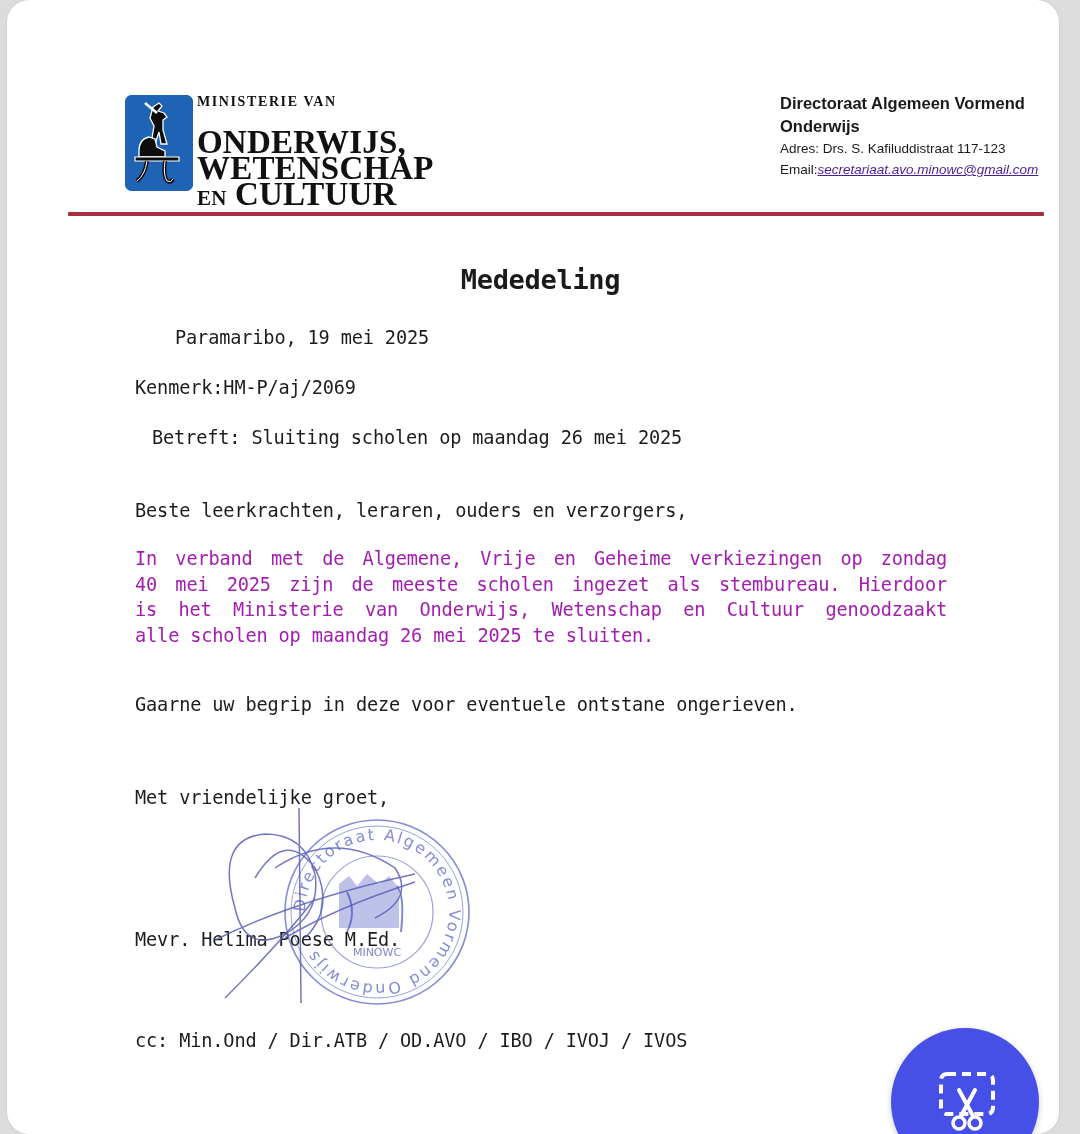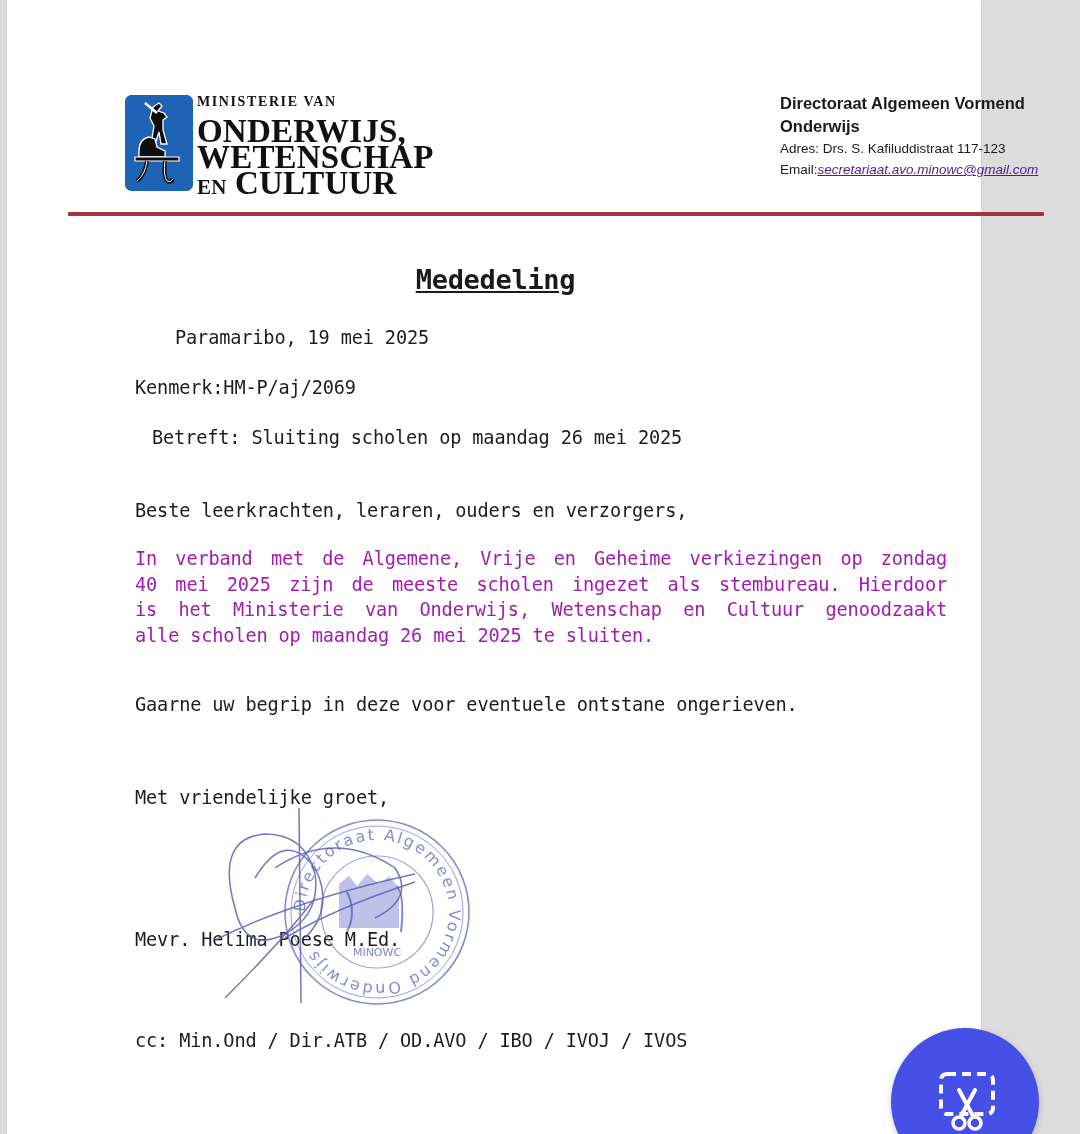--- a/index.html
+++ b/index.html
@@ -1,21 +1,22 @@
 <!DOCTYPE html>
 <html><head>
 <meta charset="utf-8">
 <style>
   * { box-sizing: border-box; margin: 0; padding: 0; }
   html, body { width: 1080px; height: 1134px; overflow: hidden; background: #dcdcdc; }
   body { position: relative; font-family: "DejaVu Sans Mono", "Liberation Mono", monospace; color: #1a1a1a; }
   .page {
-    position: absolute; left: 7px; top: 0; width: 974px; height: 1134px;
+    position: absolute; left: 7px; top: 0; width: 1052px; height: 1134px;
     background: #ffffff;
     box-shadow: 0 0 2px rgba(0,0,0,0.15);
+    border-radius: 22px;
   }
   
   .logo-box {
     position: absolute; left: 118px; top: 95px; width: 68px; height: 96px;
     background: #1f63b5; border-radius: 7px; overflow: hidden;
   }
   .logo-box svg { position: absolute; left: 0; top: 0; }
   .ministry-name { position: absolute; left: 190px; top: 94px; font-family: "Liberation Serif", "DejaVu Serif", serif; color: #111; }
   .ministry-small { font-size: 14px; font-weight: bold; letter-spacing: 1.6px; line-height: 16px; }
   .ministry-big { font-size: 33px; font-weight: bold; line-height: 26px; letter-spacing: 0.2px; }
@@ -28,21 +29,21 @@
   .dir-line { font-size: 13.5px; line-height: 21px; }
   .dir-line a { color: #4c1d95; text-decoration: underline; font-style: italic; }
   .red-rule {
     position: absolute; left: 61px; top: 212px; width: 976px; height: 4px;
     background: #a8303f; border-radius: 1px;
   }
   .title {
     position: absolute; left: 0; width: 100%; top: 264px; text-align: center;
     font-size: 27px; font-weight: bold; letter-spacing: -0.3px; padding-left: 1px;
   }
-  .title span { position: relative; left: 1px; text-decoration: underline; }
+  .title span { position: relative; left: 7px; }
   .line { position: absolute; left: 128px; font-size: 18.6px; white-space: pre; letter-spacing: -0.15px; color: #1c1c1c; }
   .para { position: absolute; left: 128px; width: 812px; font-size: 18.6px; line-height: 25.5px; text-align: justify; color: #a21caf; letter-spacing: -0.15px; }
   .para span { display: block; text-align: justify; text-align-last: justify; }
   .para span.last { text-align-last: left; }
   
   .stamp { position: absolute; left: 270px; top: 812px; width: 200px; height: 200px; pointer-events: none; }
   .signature { position: absolute; left: 188px; top: 798px; width: 260px; height: 240px; pointer-events: none; }
   
   .fab {
     position: absolute; left: 884px; top: 1028px; width: 148px; height: 148px;
@@ -66,21 +67,21 @@
       <path d="M14 56 q0 -12 10 -14 l6 2 l2 8 l8 4 l0 6 l-26 0 z" fill="#0d0d0d" stroke="#ffffff" stroke-width="1.3"></path>
 
       <path d="M10 62 l44 0 l0 4 l-44 0 z" fill="#0d0d0d" stroke="#ffffff" stroke-width="1.2"></path>
       <path d="M22 66 q-2 14 -10 20 M40 66 q-2 14 2 20 q4 2 6 -2" fill="none" stroke="#0d0d0d" stroke-width="4"></path>
       <path d="M22 66 q-2 14 -10 20 M40 66 q-2 14 2 20 q4 2 6 -2" fill="none" stroke="#ffffff" stroke-width="1"></path>
     </svg>
   </div>
 
   <div class="ministry-name">
     <div class="ministry-small">MINISTERIE VAN</div>
-    <div class="ministry-big" style="margin-top:8px;">ONDERWIJS,</div>
+    <div class="ministry-big" style="margin-top:19px;">ONDERWIJS,</div>
     <div class="ministry-big">WETENSCHAP</div>
     <div class="ministry-big"><span class="en">EN</span> <span>CULTUUR</span></div>
   </div>
 
   <div class="directorate">
     <div class="dir-title">Directoraat Algemeen Vormend</div>
     <div class="dir-title">Onderwijs</div>
     <div class="dir-line">Adres: Drs. S. Kafiluddistraat 117-123</div>
     <div class="dir-line"><span>Email:</span><a>secretariaat.avo.minowc@gmail.com</a></div>
   </div>

